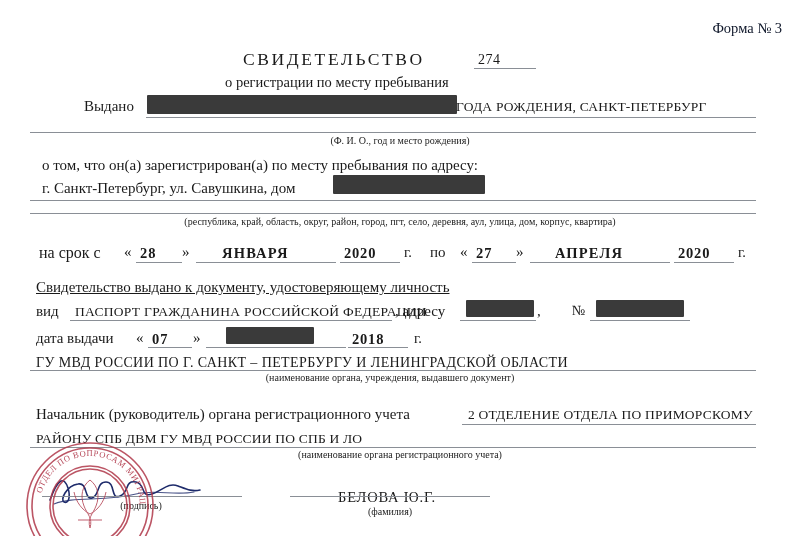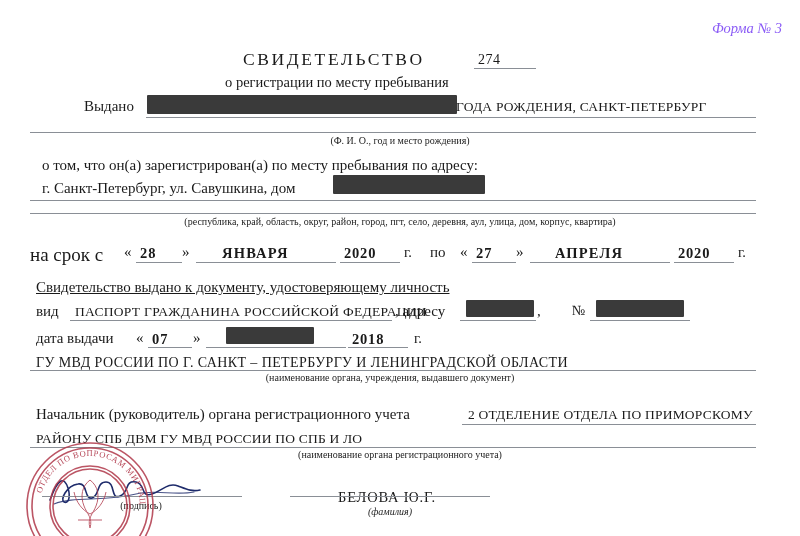--- a/index.html
+++ b/index.html
@@ -41,22 +41,21 @@
   .txt {
     position: absolute;
     white-space: nowrap;
     font-family: "Liberation Serif", serif;
   }
 
   
   #form-number {
     right: 18px; top: 20px;
     font-size: 14.5px;
-    color: #8b5cf6;
-    font-style: italic;
+    color: #0f172a;
   }
   #doc-title {
     left: 243px; top: 49px;
     font-size: 17.5px;
     letter-spacing: 2.6px;
     font-weight: 400;
   }
   #doc-number {
     left: 478px; top: 52px;
     font-size: 14px;
@@ -90,21 +89,21 @@
   #address-text {
     left: 42px; top: 180px;
     font-size: 15px;
   }
   #caption-address {
     left: 110px; top: 216px;
     width: 580px;
     font-size: 10px;
   }
 
-  #term-from-label { left: 30px; top: 244px; font-size: 19px; }
+  #term-from-label { left: 39px; top: 244px; font-size: 16px; }
   #quote-open-1 { left: 124px; top: 244px; font-size: 15px; }
   #day-from { left: 140px; top: 245px; font-size: 14.5px; font-weight: bold; letter-spacing: 1px; }
   #quote-close-1 { left: 182px; top: 244px; font-size: 15px; }
   #month-from { left: 222px; top: 245px; font-size: 14.5px; font-weight: bold; letter-spacing: 1.2px; }
   #year-from { left: 344px; top: 245px; font-size: 14.5px; font-weight: bold; letter-spacing: .8px; }
   #g-1 { left: 404px; top: 244px; font-size: 14.5px; }
   #po-label { left: 430px; top: 244px; font-size: 15px; }
   #quote-open-2 { left: 460px; top: 244px; font-size: 15px; }
   #day-to { left: 476px; top: 245px; font-size: 14.5px; font-weight: bold; letter-spacing: 1px; }
   #quote-close-2 { left: 516px; top: 244px; font-size: 15px; }
@@ -129,21 +128,21 @@
   #issuing-authority { left: 36px; top: 355px; font-size: 14px; letter-spacing: .4px; }
   #caption-authority { left: 160px; top: 372px; width: 460px; font-size: 10px; }
 
   #chief-label { left: 36px; top: 406px; font-size: 15px; }
   #chief-authority-1 { left: 468px; top: 407px; font-size: 13.5px; letter-spacing: .2px; }
   #chief-authority-2 { left: 36px; top: 431px; font-size: 13.5px; letter-spacing: .2px; }
   #caption-reg-authority { left: 190px; top: 449px; width: 420px; font-size: 10px; }
 
   #caption-signature { left: 86px; top: 500px; width: 110px; font-size: 10px; }
   #signer-name { left: 338px; top: 489px; font-size: 14.5px; letter-spacing: .8px; }
-  #caption-surname { left: 330px; top: 506px; width: 120px; font-size: 10px; font-style: italic; }
+  #caption-surname { left: 330px; top: 506px; width: 120px; font-size: 10px; }
 
   
   #signature-mark {
     position: absolute;
     left: 44px; top: 470px;
     width: 160px; height: 40px;
     pointer-events: none;
   }
 
   

